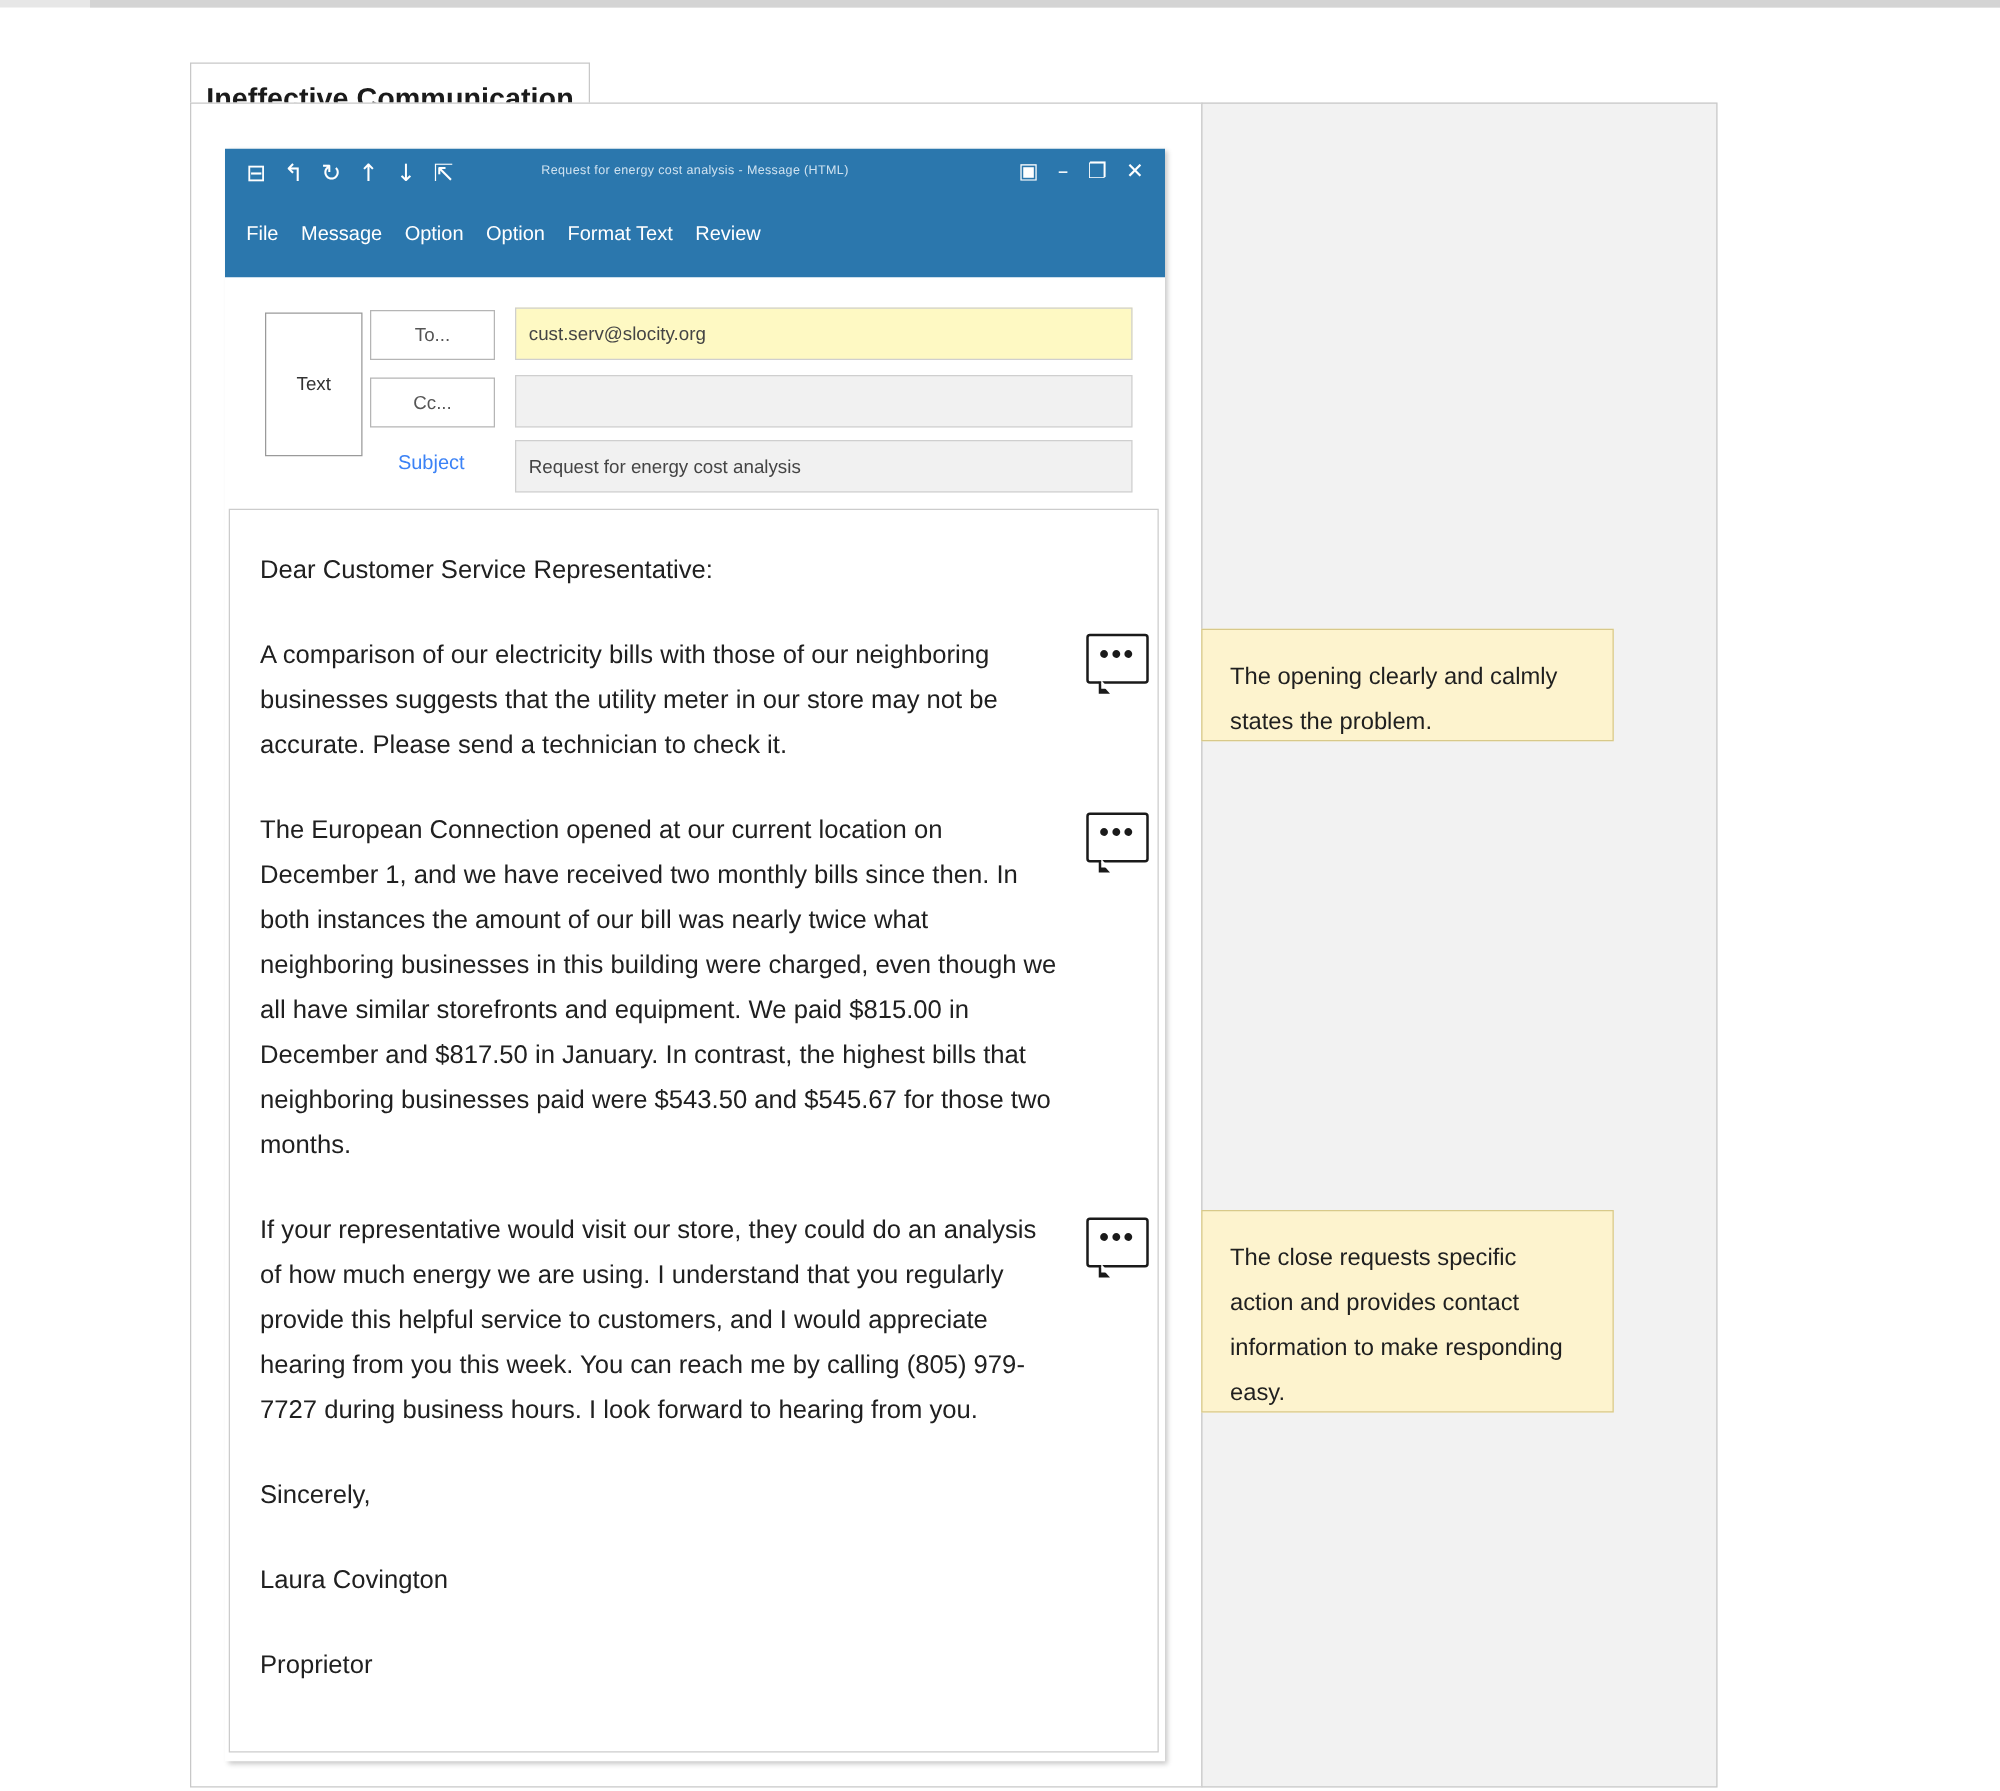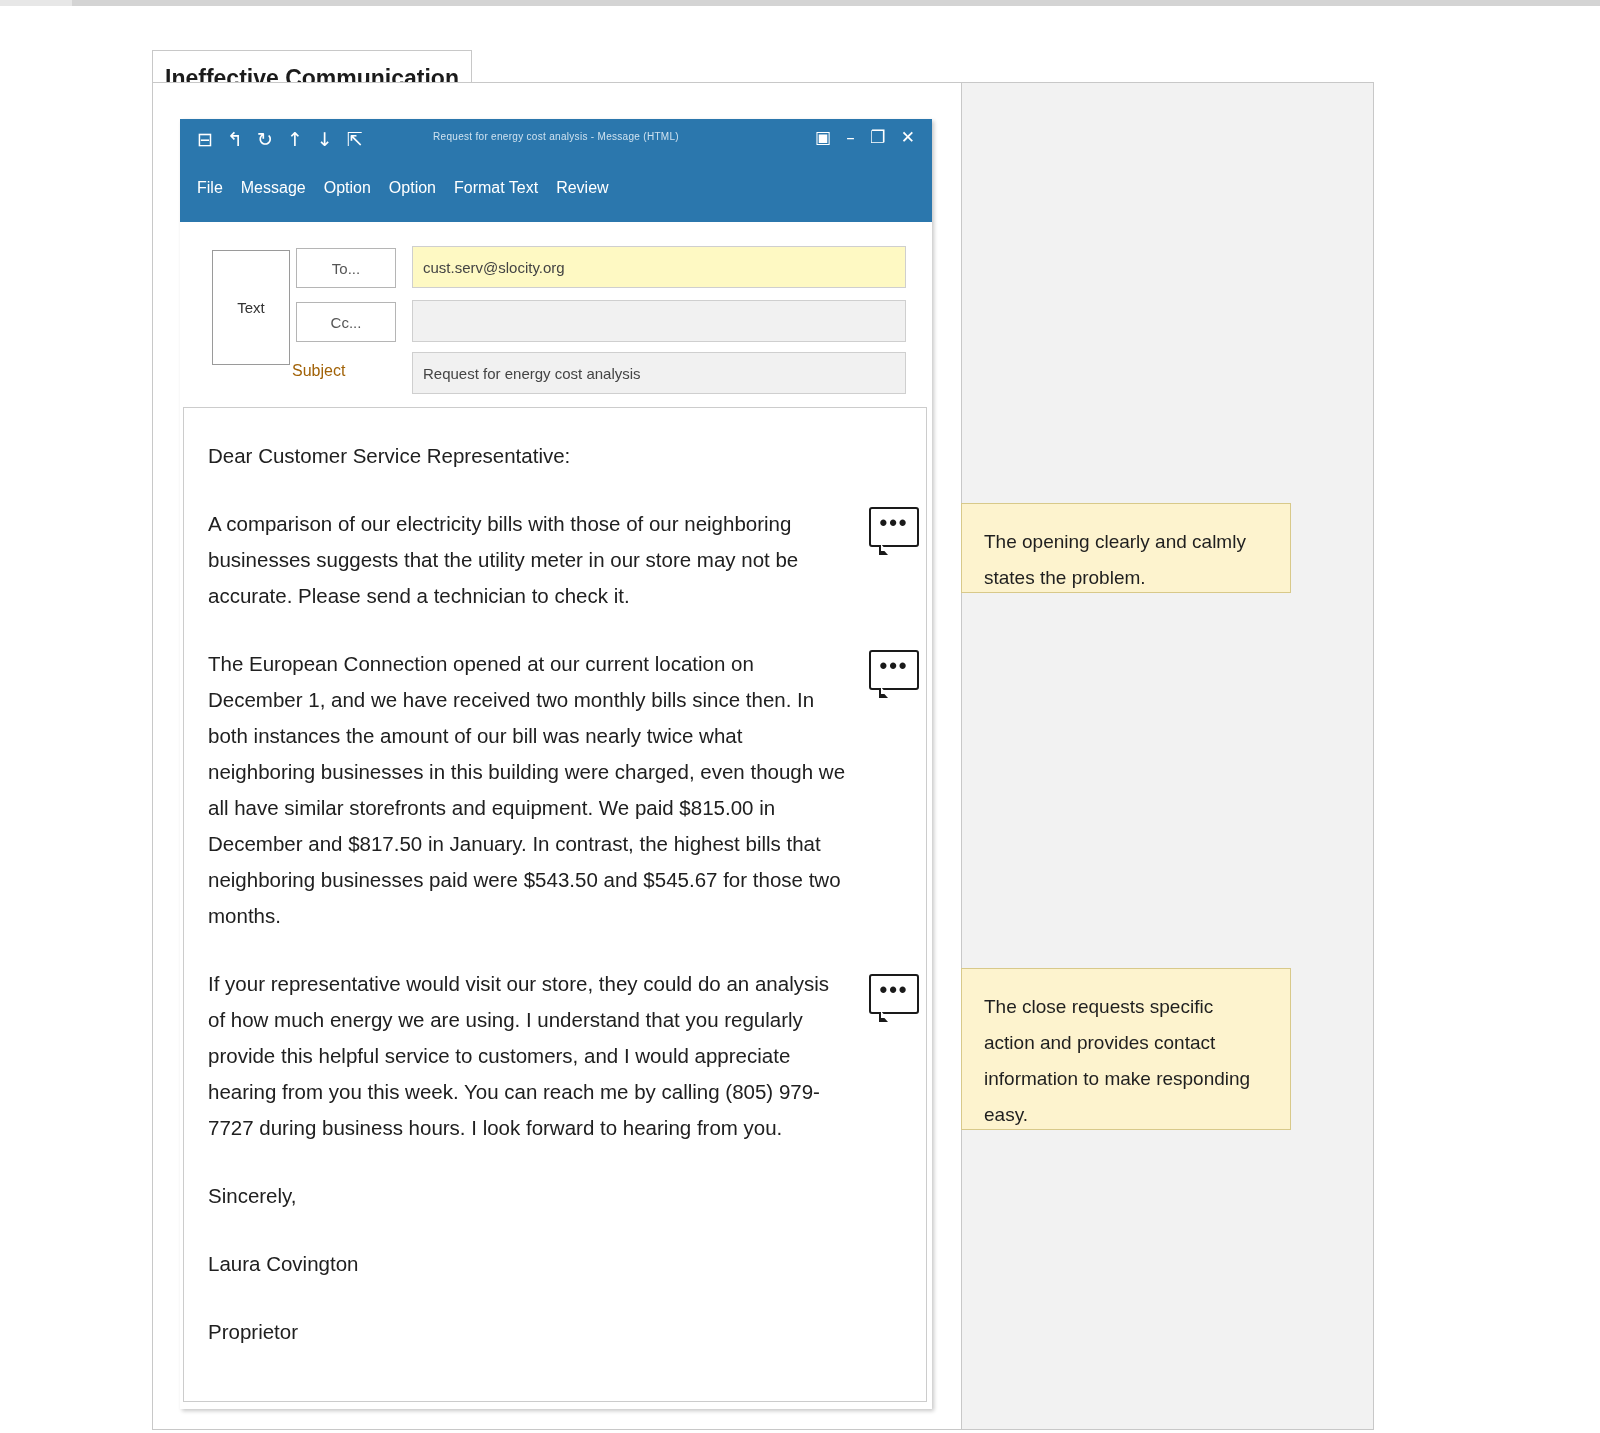--- a/index.html
+++ b/index.html
@@ -188,22 +188,23 @@
     align-items: center;
   }
   .field-input.to { top: 24px; background: #fef9c3; }
   .field-input.cc { top: 78px; }
   .field-input.subject { top: 130px; }
   .subject-label {
     position: absolute;
     left: 112px;
     top: 140px;
     width: 106px;
+    text-align: center;
     font-size: 16px;
-    color: #a16207;
+    color: #3b82f6;
   }
 
   
   .mail-body {
     position: absolute;
     left: 3px;
     top: 288px;
     width: 744px;
     height: 995px;
     box-sizing: border-box;

